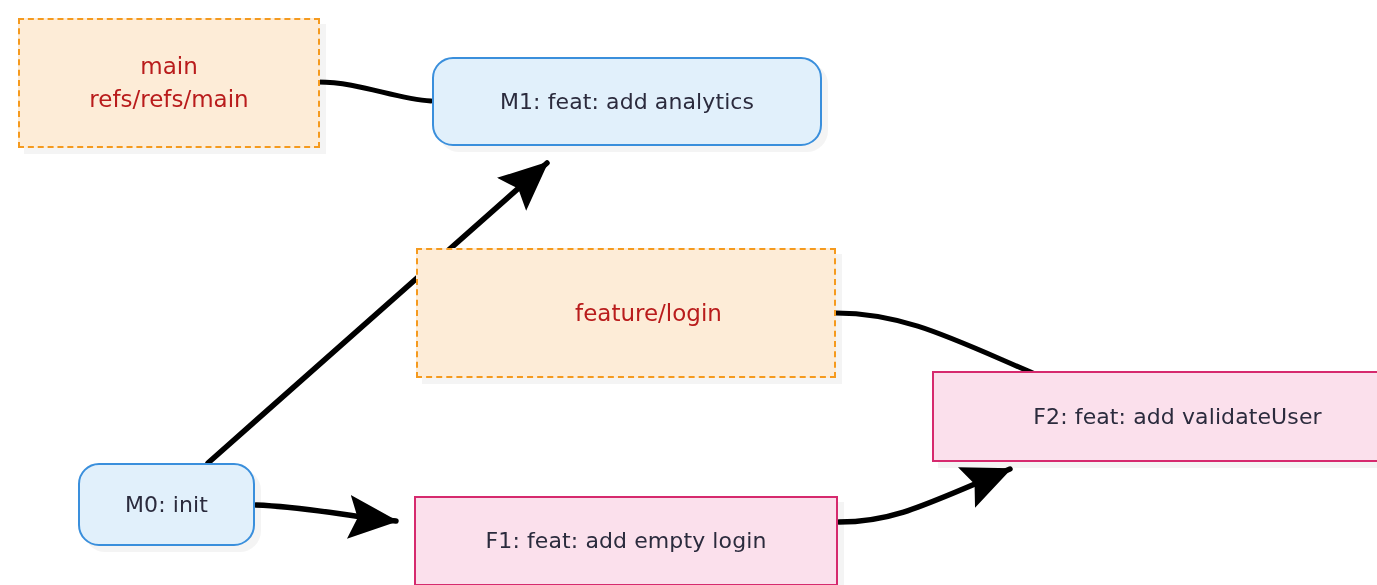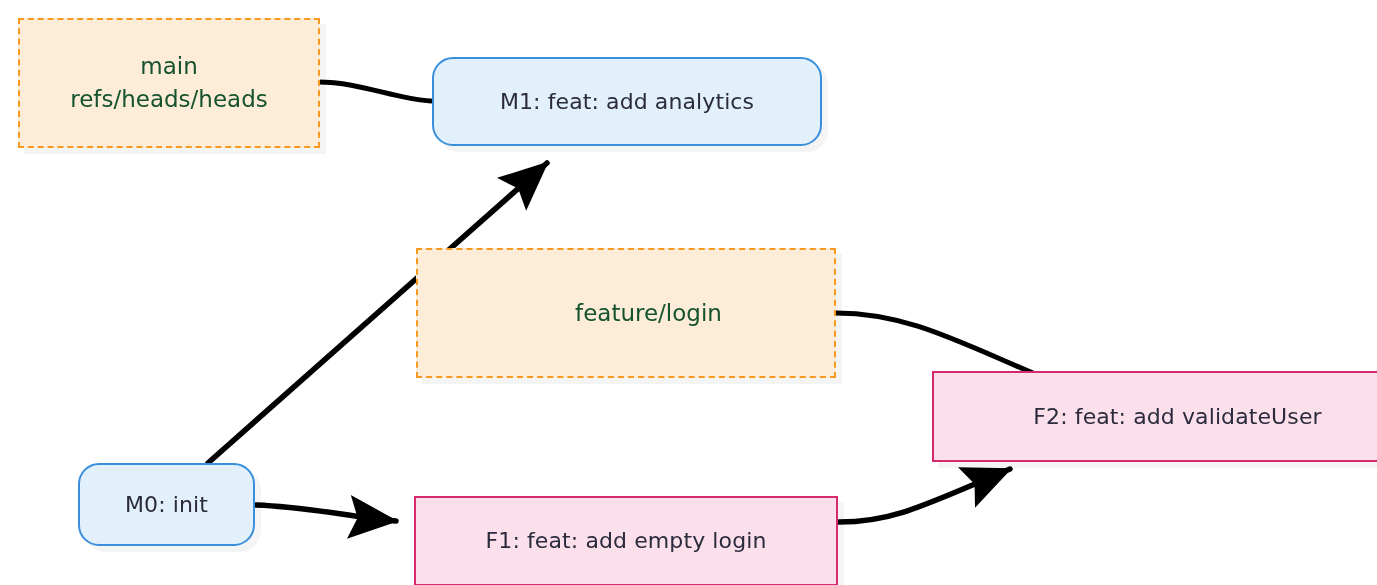--- a/index.html
+++ b/index.html
@@ -53,21 +53,21 @@
   }
   .commit-feature {
     background: #fbe0ec;
     border-color: #d62a6e;
     color: #2b2b3d;
   }
   
   .branch {
     background: #fdecd7;
     border: 2px dashed #f59a1e;
-    color: #14532d;
+    color: #b91c1c;
     font-size: 23px;
     box-shadow: 6px 6px 0 0 rgba(0,0,0,0.045);
   }
 </style>
 </head>
 <body>
 
 <div id="canvas">
 
   <svg id="edges" viewBox="0 0 1377 585" xmlns="http://www.w3.org/2000/svg">
@@ -83,21 +83,21 @@
 
     <path d="M 256,505 C 310,507 350,517 396,521" fill="none" stroke="#000000" stroke-width="5.5" stroke-linecap="round" marker-end="url(#arrow)"></path>
 
     <path d="M 839,522 C 893,522 925,505 1010,469" fill="none" stroke="#000000" stroke-width="5.5" stroke-linecap="round" marker-end="url(#arrow)"></path>
 
     <path d="M 836,313 C 905,313 955,340 1035,374" fill="none" stroke="#000000" stroke-width="5" stroke-linecap="round"></path>
   </svg>
 
   <div class="node branch" style="left:18px; top:18px; width:302px; height:130px;">
     <span class="line">main</span>
-    <span class="line">refs/heads/heads</span>
+    <span class="line">refs/refs/main</span>
   </div>
 
   <div class="node commit commit-main" style="left:432px; top:57px; width:390px; height:89px;">
     <span class="line">M1: feat: add analytics</span>
   </div>
 
   <div class="node branch" style="left:416px; top:248px; width:420px; height:130px;padding-left:45px;">
     <span class="line">feature/login</span>
   </div>
 

